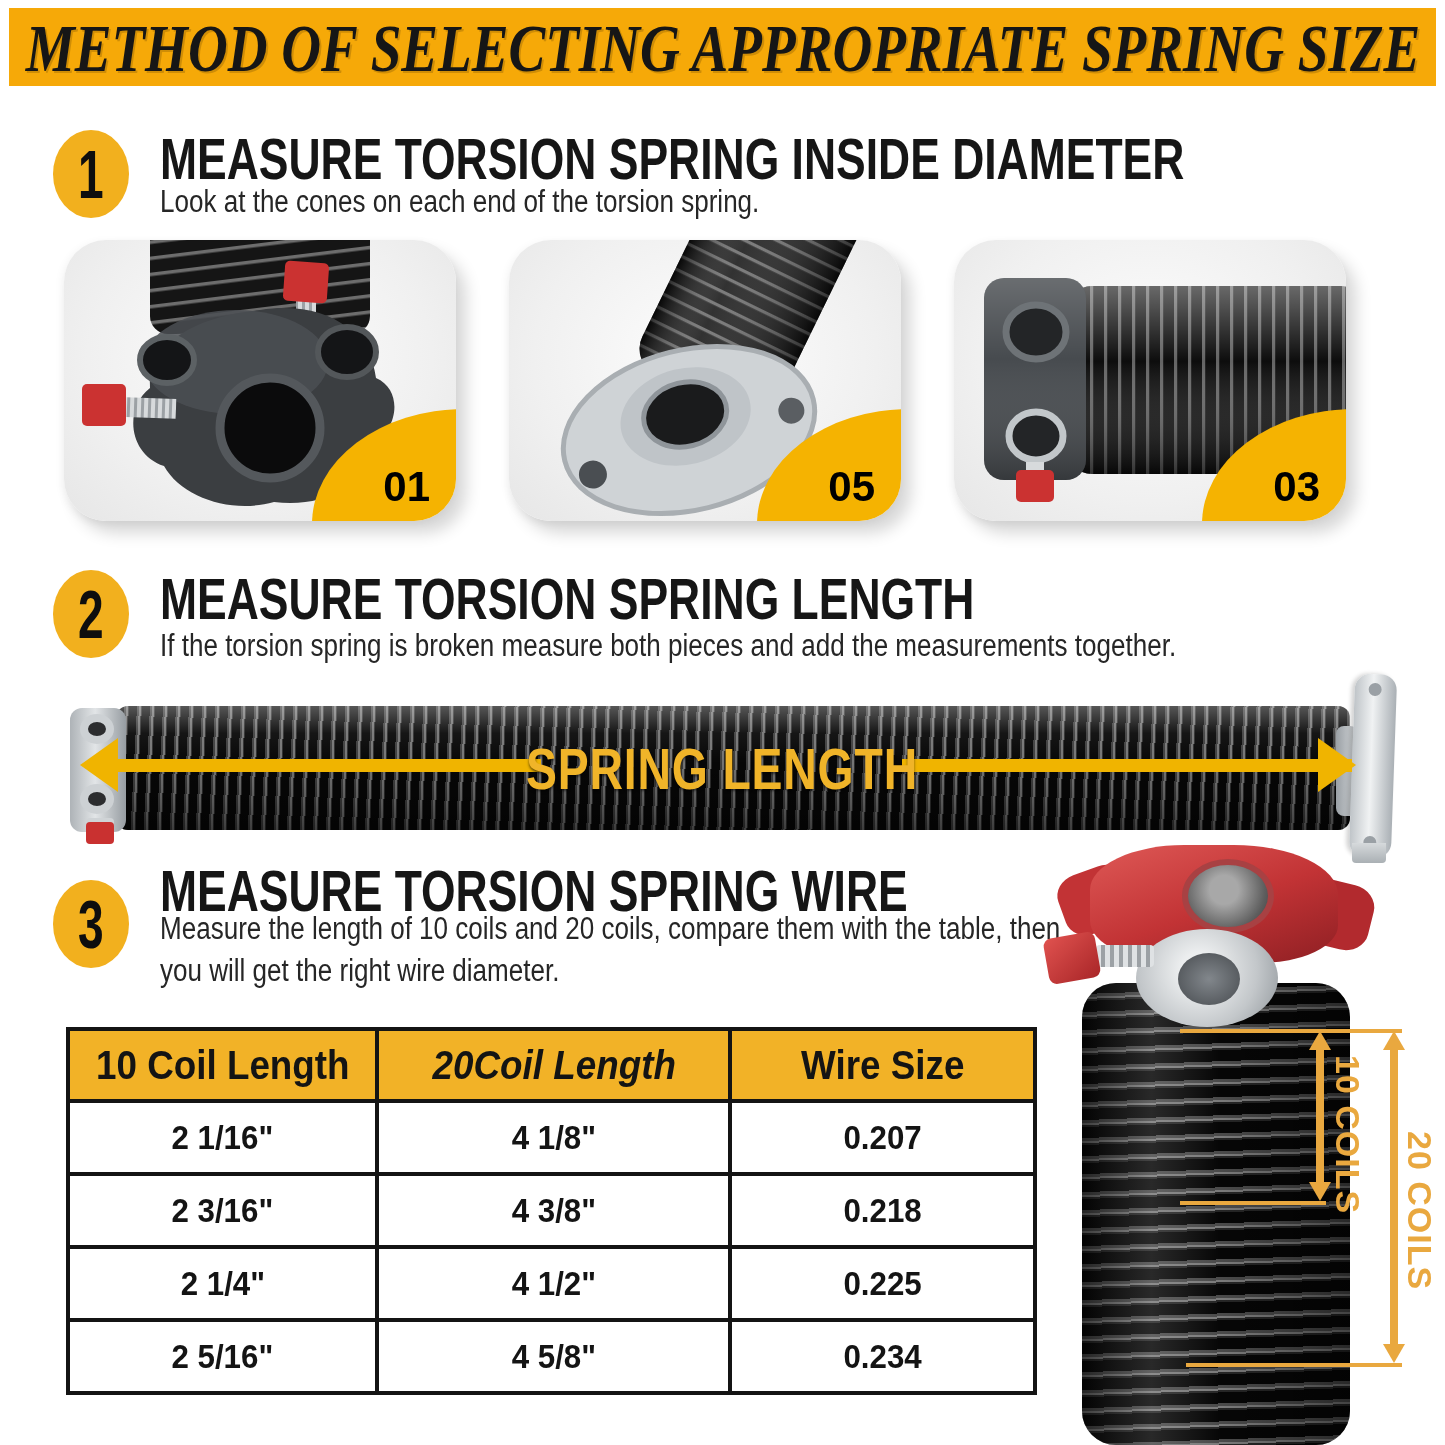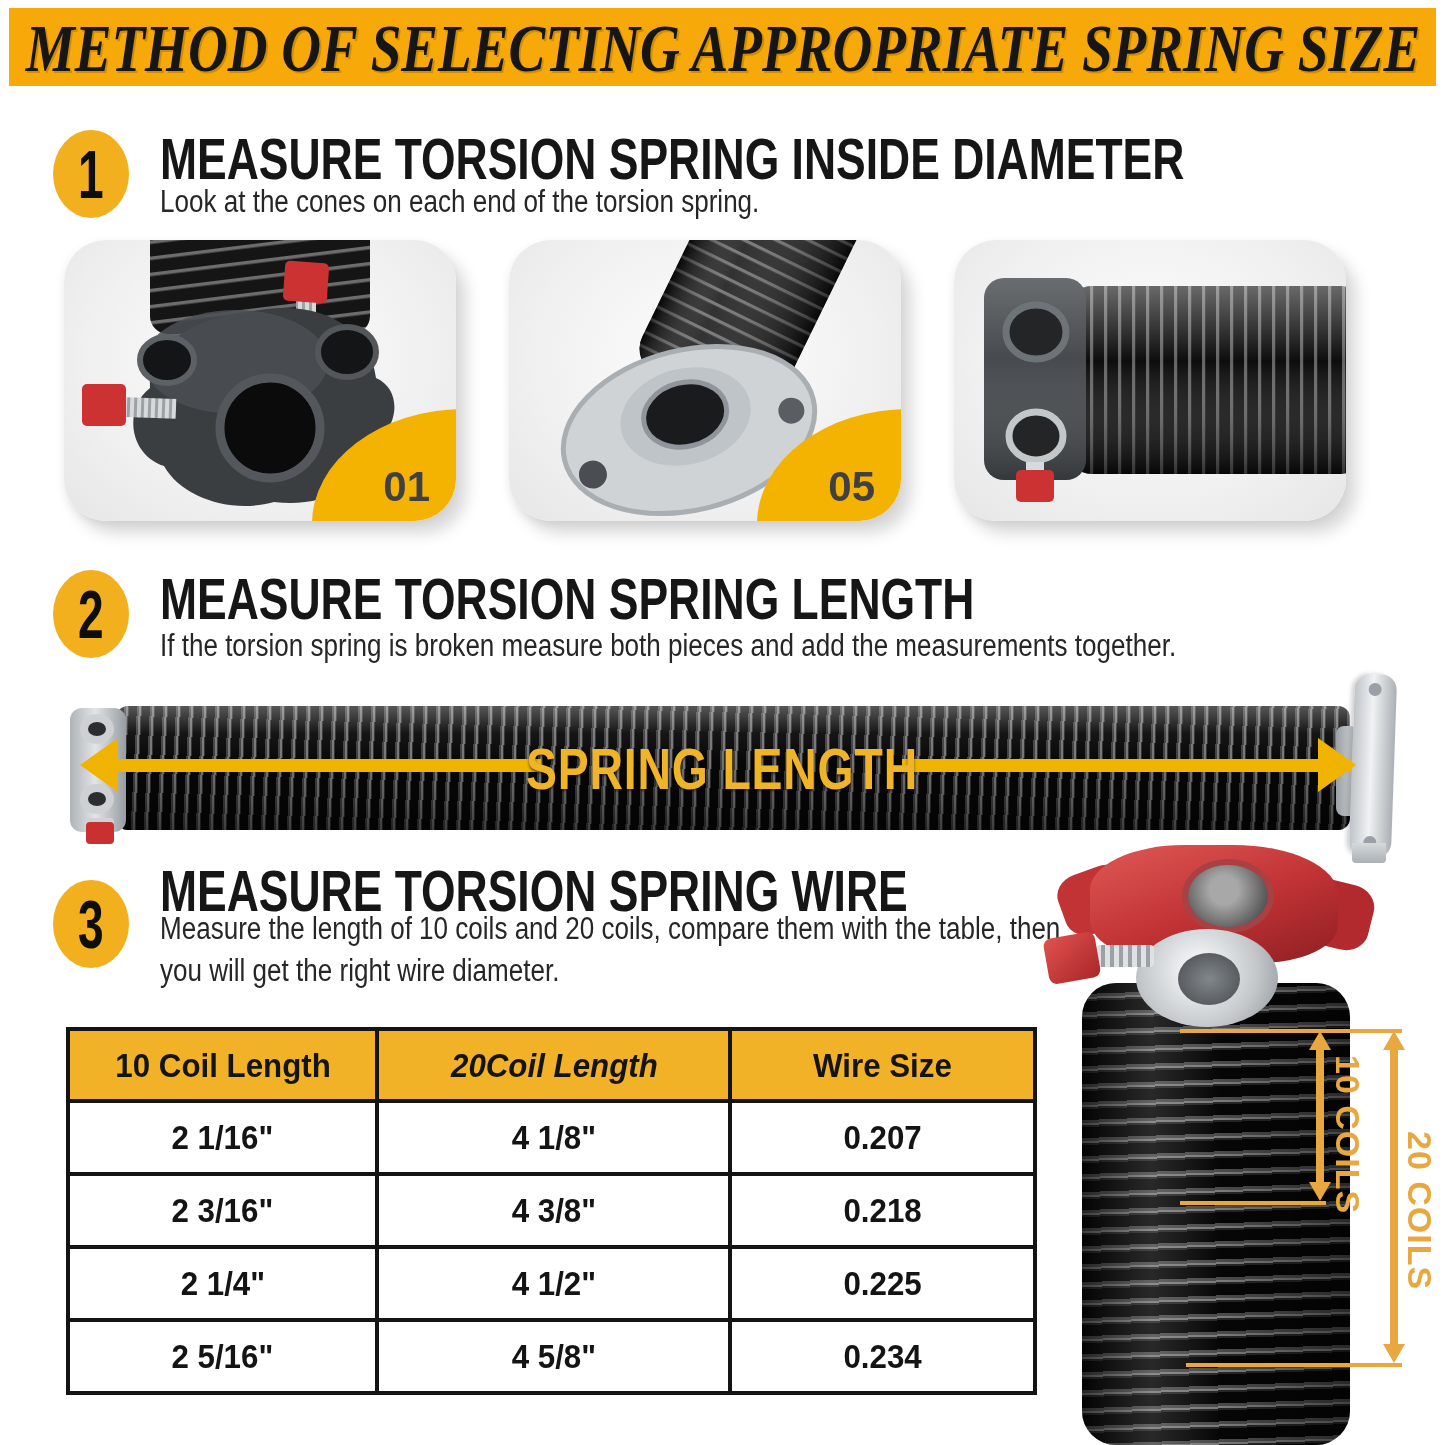--- a/index.html
+++ b/index.html
@@ -28,21 +28,21 @@
   
   .photo-card { position:absolute; top:240px; width:392px; height:281px; background:#fff;
     border-radius:42px; overflow:hidden;
     box-shadow:10px 12px 16px rgba(0,0,0,.16), -2px 2px 8px rgba(0,0,0,.05); }
   .photo-bg { position:absolute; inset:0;
     background:radial-gradient(ellipse at 50% 42%, #fdfdfd 0%, #f0f0f0 62%, #e6e6e6 100%); }
   .photo-art { position:absolute; inset:0; }
   .badge { position:absolute; right:-8px; bottom:-8px; width:152px; height:120px; background:#F5B301;
     border-top-left-radius:120% 115%; display:flex; align-items:flex-end; justify-content:flex-end;
     padding:0 34px 18px 0; }
-  .badge span { color:#404040; font-size:42px; font-weight:bold; }
+  .badge span { color:#000000; font-size:42px; font-weight:bold; }
 
   
   .long-spring { position:absolute; left:116px; top:706px; width:1234px; height:124px; border-radius:12px;
     background:repeating-linear-gradient(93deg,#070707 0 8px,#3f3f3f 8px 10px,#757575 10px 12px,#2e2e2e 12px 13px); }
   .long-spring::after { content:""; position:absolute; inset:0; border-radius:12px;
     background:linear-gradient(180deg, rgba(255,255,255,.32) 0%, rgba(255,255,255,.06) 22%,
       rgba(0,0,0,0) 46%, rgba(0,0,0,.25) 78%, rgba(0,0,0,.48) 100%); }
   .cone-left { position:absolute; left:70px; top:708px; width:56px; height:124px; border-radius:12px;
     background:linear-gradient(90deg,#aeb3b7,#e2e5e7 45%,#969ca1); }
   .cone-left .ring { position:absolute; left:10px; width:34px; height:30px; border-radius:50%;
@@ -64,21 +64,21 @@
     border-top:27px solid transparent; border-bottom:27px solid transparent; }
   .ahead.l { left:80px; border-right:38px solid #F0B400; }
   .ahead.r { left:1318px; border-left:38px solid #F0B400; }
   .spring-length-label { position:absolute; left:722px; top:735px; transform:translateX(-50%) scaleX(0.8);
     font-size:58px; font-weight:bold; color:#F0B429; white-space:nowrap; letter-spacing:1px;
     text-shadow:0 2px 3px rgba(0,0,0,.55); }
 
   
   .spec-table { position:absolute; left:66px; top:1027px; width:971px; border-collapse:collapse; }
   .spec-table th, .spec-table td { border:4px solid #141414; text-align:center; color:#141414; }
-  .spec-table th { background:#F2B227; height:72px; font-size:34px; font-weight:bold; }
+  .spec-table th { background:#F2B227; height:72px; font-size:40px; font-weight:bold; }
   .spec-table td { background:#fff; height:73px; font-size:34px; font-weight:bold; }
   .spec-table .c1 { width:32%; } .spec-table .c2 { width:36.5%;font-style:italic; } .spec-table .c3 { width:31.5%; }
   .cellt { display:inline-block; transform:scaleX(0.92); }
 
   
   .fig3 { position:absolute; left:1040px; top:843px; width:405px; height:602px; overflow:hidden; }
   .v-spring { position:absolute; left:42px; top:140px; width:268px; height:462px; border-radius:34px;
     background:repeating-linear-gradient(178deg,#060606 0 11px,#4a4a4a 11px 14px,#7a7a7a 14px 16px,#262626 16px 18px); }
   .v-spring::after { content:""; position:absolute; inset:0; border-radius:34px;
     background:linear-gradient(90deg, rgba(0,0,0,.5) 0%, rgba(255,255,255,.14) 26%,
@@ -210,20 +210,23 @@
       </defs>
       <rect x="112" y="46" width="300" height="188" rx="26" fill="url(#c3p)"></rect>
       <rect x="112" y="46" width="300" height="188" rx="26" fill="url(#cylv)"></rect>
       <rect x="30" y="38" width="102" height="202" rx="20" fill="#474B4F"></rect>
       <rect x="30" y="38" width="102" height="202" rx="20" fill="url(#cylv)" opacity="0.5"></rect>
       <ellipse cx="82" cy="92" rx="30" ry="27" fill="#232527" stroke="#6E7377" stroke-width="7"></ellipse>
       <ellipse cx="82" cy="196" rx="27" ry="24" fill="#232527" stroke="#C2C7CA" stroke-width="7"></ellipse>
       <rect x="72" y="222" width="18" height="12" fill="#D7DADC"></rect>
       <rect x="62" y="230" width="38" height="32" rx="5" fill="#CB3231"></rect>
     </svg>
+    <div class="badge">
+      <span>03</span>
+    </div>
   </div>
 
   <div class="step-circle" style="left:53px; top:570px;">
     <span class="step-num">2</span>
   </div>
   <div class="step-title" style="top:566px;">MEASURE TORSION SPRING LENGTH</div>
   <div class="step-sub" style="top:628px;">If the torsion spring is broken measure both pieces and add the measurements together.</div>
 
   <div class="long-spring"></div>
   <div class="cone-left">

